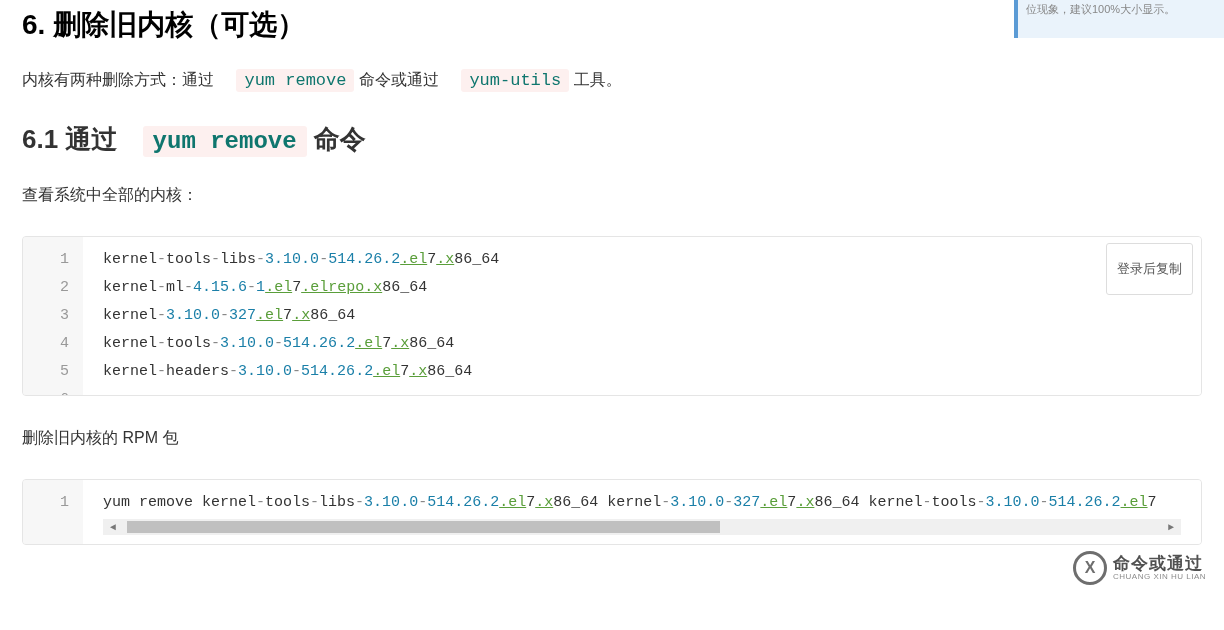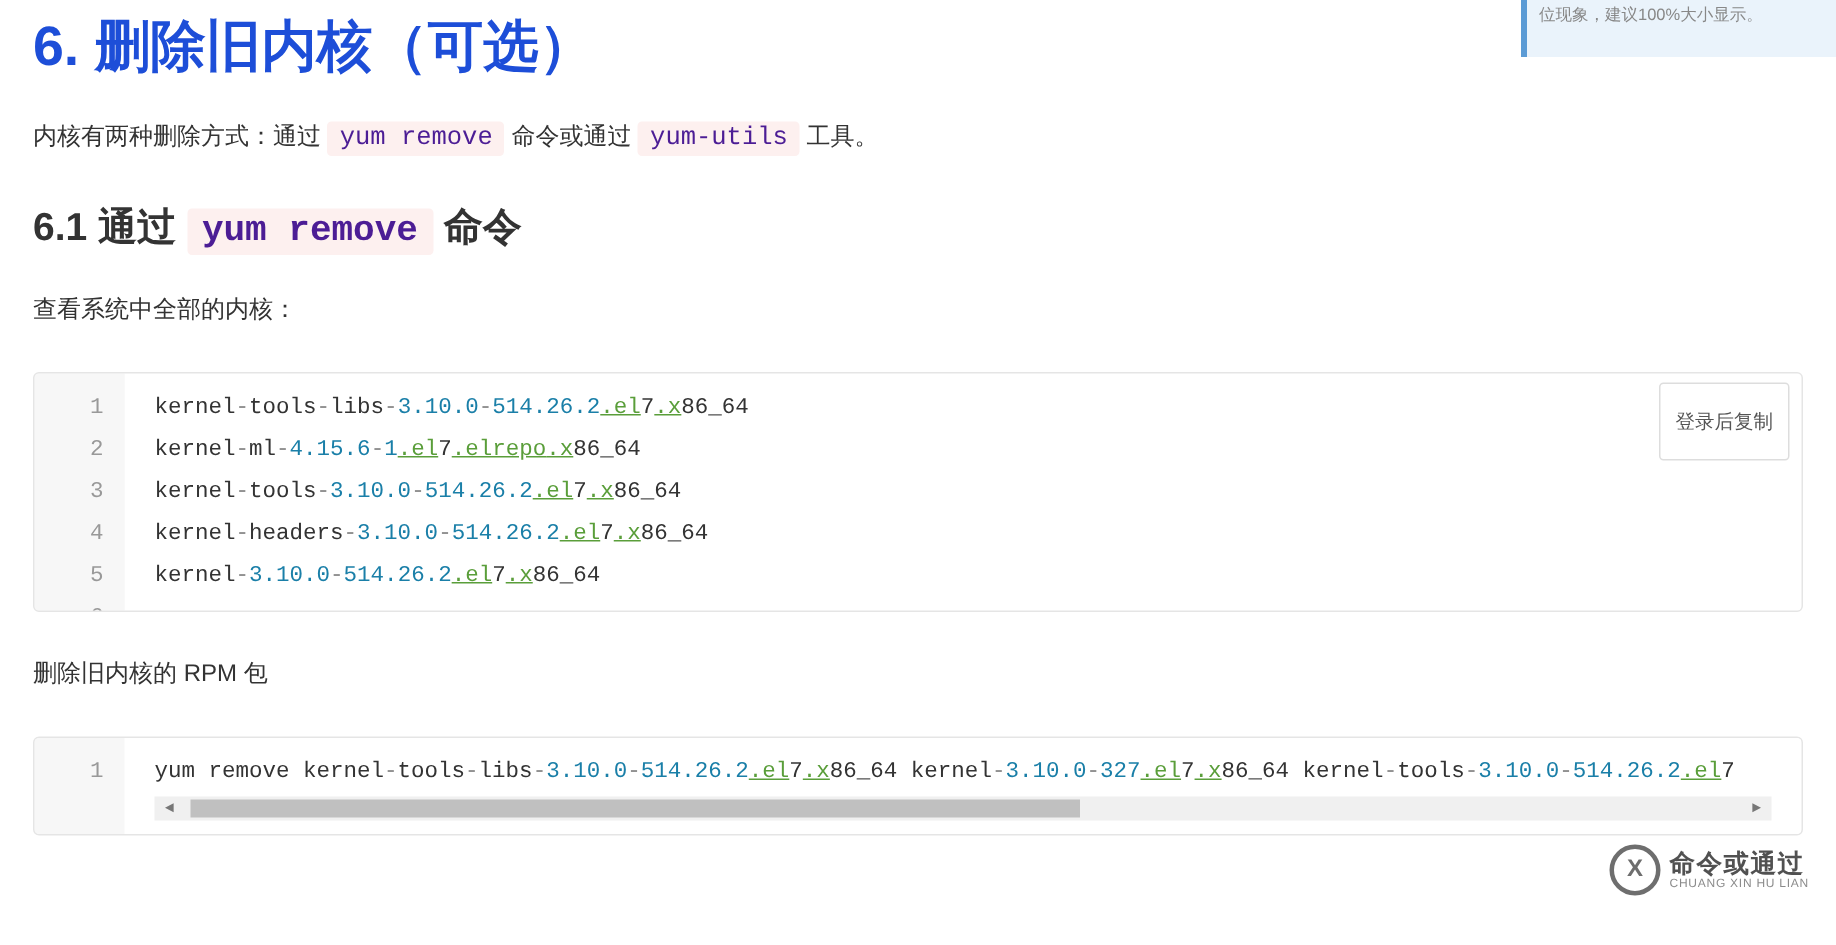--- a/index.html
+++ b/index.html
@@ -5,46 +5,47 @@
   * { box-sizing: border-box; margin: 0; padding: 0; }
   body {
     font-family: -apple-system, BlinkMacSystemFont, "Segoe UI", "PingFang SC", "Microsoft YaHei", sans-serif;
     color: #333;
     background: #fff;
     padding: 0 22px 20px 22px;
     width: 1224px;
     position: relative;
   }
   h2.section-title {
-    font-size: 37px;
+    font-size: 28px;
     font-weight: 700;
-    color: #1d4ed8;
+    color: #000000;
     margin-top: 6px;
     margin-bottom: 22px;
   }
   h3.subsection-title {
     font-size: 26px;
     font-weight: 700;
     color: #333;
     margin-top: 26px;
     margin-bottom: 24px;
   }
   p.body-text {
     font-size: 16px;
     color: #333;
     line-height: 1.7;
     margin-bottom: 4px;
   }
   code.inline-code {
     background: #fdf0ef;
-    color: #4c1d95;
+    color: #0f766e;
     padding: 2px 8px;
     border-radius: 3px;
     font-family: "SFMono-Regular", Consolas, "Liberation Mono", Menlo, monospace;
     font-size: 17px;
+    margin-left: 18px;
   }
   h3 code.inline-code {
     font-size: 24px;
     font-weight: 700;
     padding: 2px 10px;
   }
   .code-block {
     position: relative;
     margin-top: 28px;
     margin-bottom: 28px;
@@ -200,23 +201,23 @@
       <div>2</div>
       <div>3</div>
       <div>4</div>
       <div>5</div>
       <div>6</div>
       <div>7</div>
     </div>
   <div class="code-body" id="codebody1">
       <div class="line"><span class="tok-plain">kernel</span><span class="tok-punct">-</span><span class="tok-plain">tools</span><span class="tok-punct">-</span><span class="tok-plain">libs</span><span class="tok-punct">-</span><span class="tok-num">3.10</span><span class="tok-num">.0</span><span class="tok-punct">-</span><span class="tok-num">514.26</span><span class="tok-num">.2</span><span class="tok-kw">.el</span><span class="tok-plain">7</span><span class="tok-kw">.x</span><span class="tok-plain">86_64</span></div>
       <div class="line"><span class="tok-plain">kernel</span><span class="tok-punct">-</span><span class="tok-plain">ml</span><span class="tok-punct">-</span><span class="tok-num">4.15</span><span class="tok-num">.6</span><span class="tok-punct">-</span><span class="tok-num">1</span><span class="tok-kw">.el</span><span class="tok-plain">7</span><span class="tok-kw">.elrepo</span><span class="tok-kw">.x</span><span class="tok-plain">86_64</span></div>
+      <div class="line"><span class="tok-plain">kernel</span><span class="tok-punct">-</span><span class="tok-num">3.10</span><span class="tok-num">.0</span><span class="tok-punct">-</span><span class="tok-num">327</span><span class="tok-kw">.el</span><span class="tok-plain">7</span><span class="tok-kw">.x</span><span class="tok-plain">86_64</span></div>
       <div class="line"><span class="tok-plain">kernel</span><span class="tok-punct">-</span><span class="tok-plain">tools</span><span class="tok-punct">-</span><span class="tok-num">3.10</span><span class="tok-num">.0</span><span class="tok-punct">-</span><span class="tok-num">514.26</span><span class="tok-num">.2</span><span class="tok-kw">.el</span><span class="tok-plain">7</span><span class="tok-kw">.x</span><span class="tok-plain">86_64</span></div>
       <div class="line"><span class="tok-plain">kernel</span><span class="tok-punct">-</span><span class="tok-plain">headers</span><span class="tok-punct">-</span><span class="tok-num">3.10</span><span class="tok-num">.0</span><span class="tok-punct">-</span><span class="tok-num">514.26</span><span class="tok-num">.2</span><span class="tok-kw">.el</span><span class="tok-plain">7</span><span class="tok-kw">.x</span><span class="tok-plain">86_64</span></div>
-      <div class="line"><span class="tok-plain">kernel</span><span class="tok-punct">-</span><span class="tok-num">3.10</span><span class="tok-num">.0</span><span class="tok-punct">-</span><span class="tok-num">514.26</span><span class="tok-num">.2</span><span class="tok-kw">.el</span><span class="tok-plain">7</span><span class="tok-kw">.x</span><span class="tok-plain">86_64</span></div>
     </div>
 </div>
 
 <p class="body-text">删除旧内核的 RPM 包</p>
 
 <div class="code-block">
   <div class="gutter" id="gutter2">
       <div>1</div>
     </div>
   <div class="code-body faux-scroll-wrap" id="codebody2wrap">

